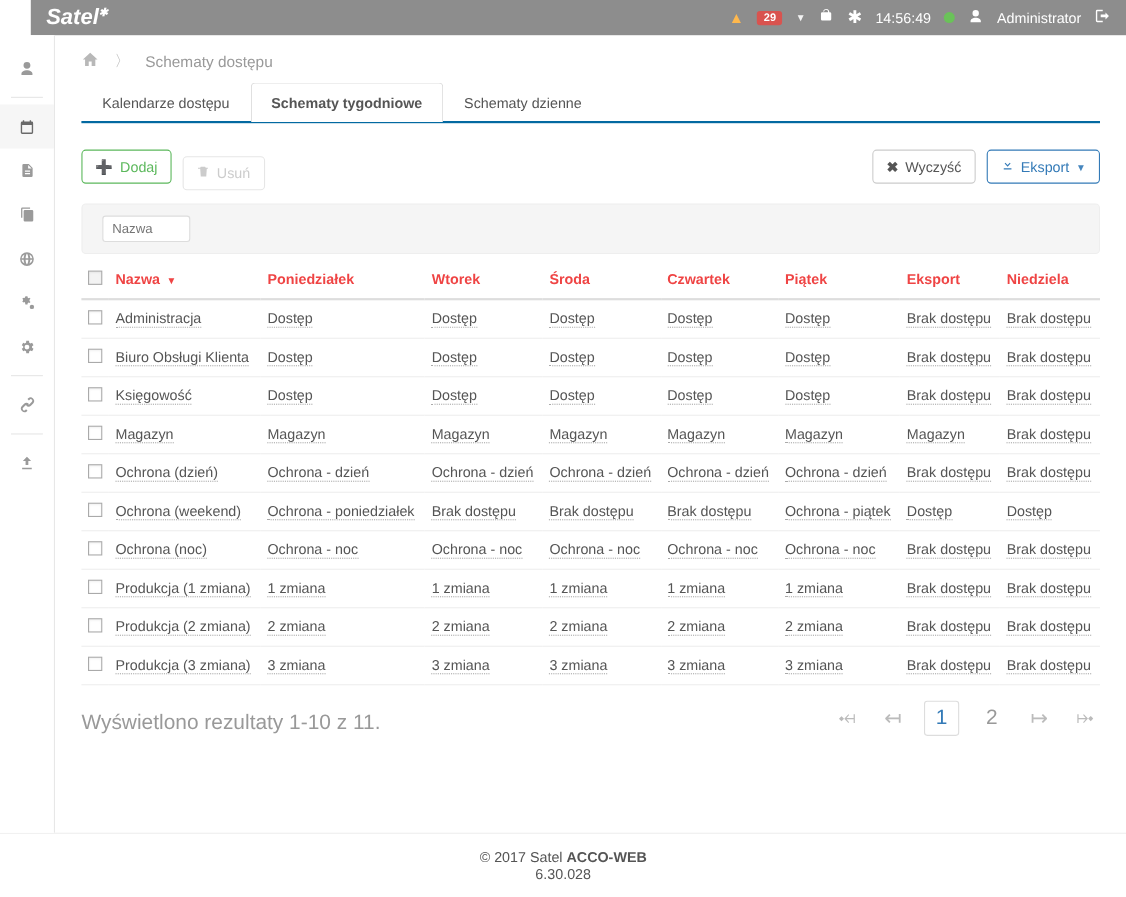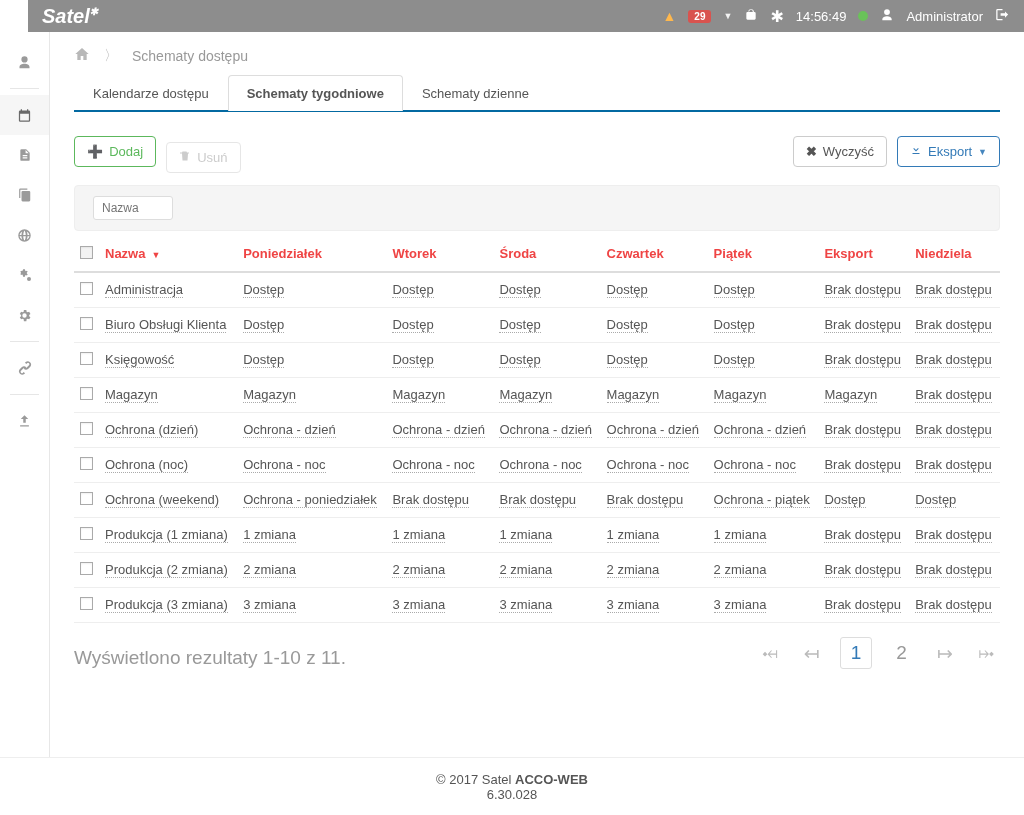--- a/index.html
+++ b/index.html
@@ -261,39 +261,39 @@
             <td><span class="cell-link">Ochrona - dzień</span></td>
             <td><span class="cell-link">Ochrona - dzień</span></td>
             <td><span class="cell-link">Ochrona - dzień</span></td>
             <td><span class="cell-link">Ochrona - dzień</span></td>
             <td><span class="cell-link">Ochrona - dzień</span></td>
             <td><span class="cell-link">Brak dostępu</span></td>
             <td><span class="cell-link">Brak dostępu</span></td>
           </tr>
           <tr>
             <td class="chk-col"><span class="chk"></span></td>
-            <td><span class="cell-link">Ochrona (noc)</span></td>
-            <td><span class="cell-link">Ochrona - noc</span></td>
-            <td><span class="cell-link">Ochrona - noc</span></td>
-            <td><span class="cell-link">Ochrona - noc</span></td>
-            <td><span class="cell-link">Ochrona - noc</span></td>
-            <td><span class="cell-link">Ochrona - noc</span></td>
-            <td><span class="cell-link">Brak dostępu</span></td>
-            <td><span class="cell-link">Brak dostępu</span></td>
-          </tr>
-          <tr>
-            <td class="chk-col"><span class="chk"></span></td>
             <td><span class="cell-link">Ochrona (weekend)</span></td>
             <td><span class="cell-link">Ochrona - poniedziałek</span></td>
             <td><span class="cell-link">Brak dostępu</span></td>
             <td><span class="cell-link">Brak dostępu</span></td>
             <td><span class="cell-link">Brak dostępu</span></td>
             <td><span class="cell-link">Ochrona - piątek</span></td>
             <td><span class="cell-link">Dostęp</span></td>
             <td><span class="cell-link">Dostęp</span></td>
+          </tr>
+          <tr>
+            <td class="chk-col"><span class="chk"></span></td>
+            <td><span class="cell-link">Ochrona (noc)</span></td>
+            <td><span class="cell-link">Ochrona - noc</span></td>
+            <td><span class="cell-link">Ochrona - noc</span></td>
+            <td><span class="cell-link">Ochrona - noc</span></td>
+            <td><span class="cell-link">Ochrona - noc</span></td>
+            <td><span class="cell-link">Ochrona - noc</span></td>
+            <td><span class="cell-link">Brak dostępu</span></td>
+            <td><span class="cell-link">Brak dostępu</span></td>
           </tr>
           <tr>
             <td class="chk-col"><span class="chk"></span></td>
             <td><span class="cell-link">Produkcja (1 zmiana)</span></td>
             <td><span class="cell-link">1 zmiana</span></td>
             <td><span class="cell-link">1 zmiana</span></td>
             <td><span class="cell-link">1 zmiana</span></td>
             <td><span class="cell-link">1 zmiana</span></td>
             <td><span class="cell-link">1 zmiana</span></td>
             <td><span class="cell-link">Brak dostępu</span></td>

